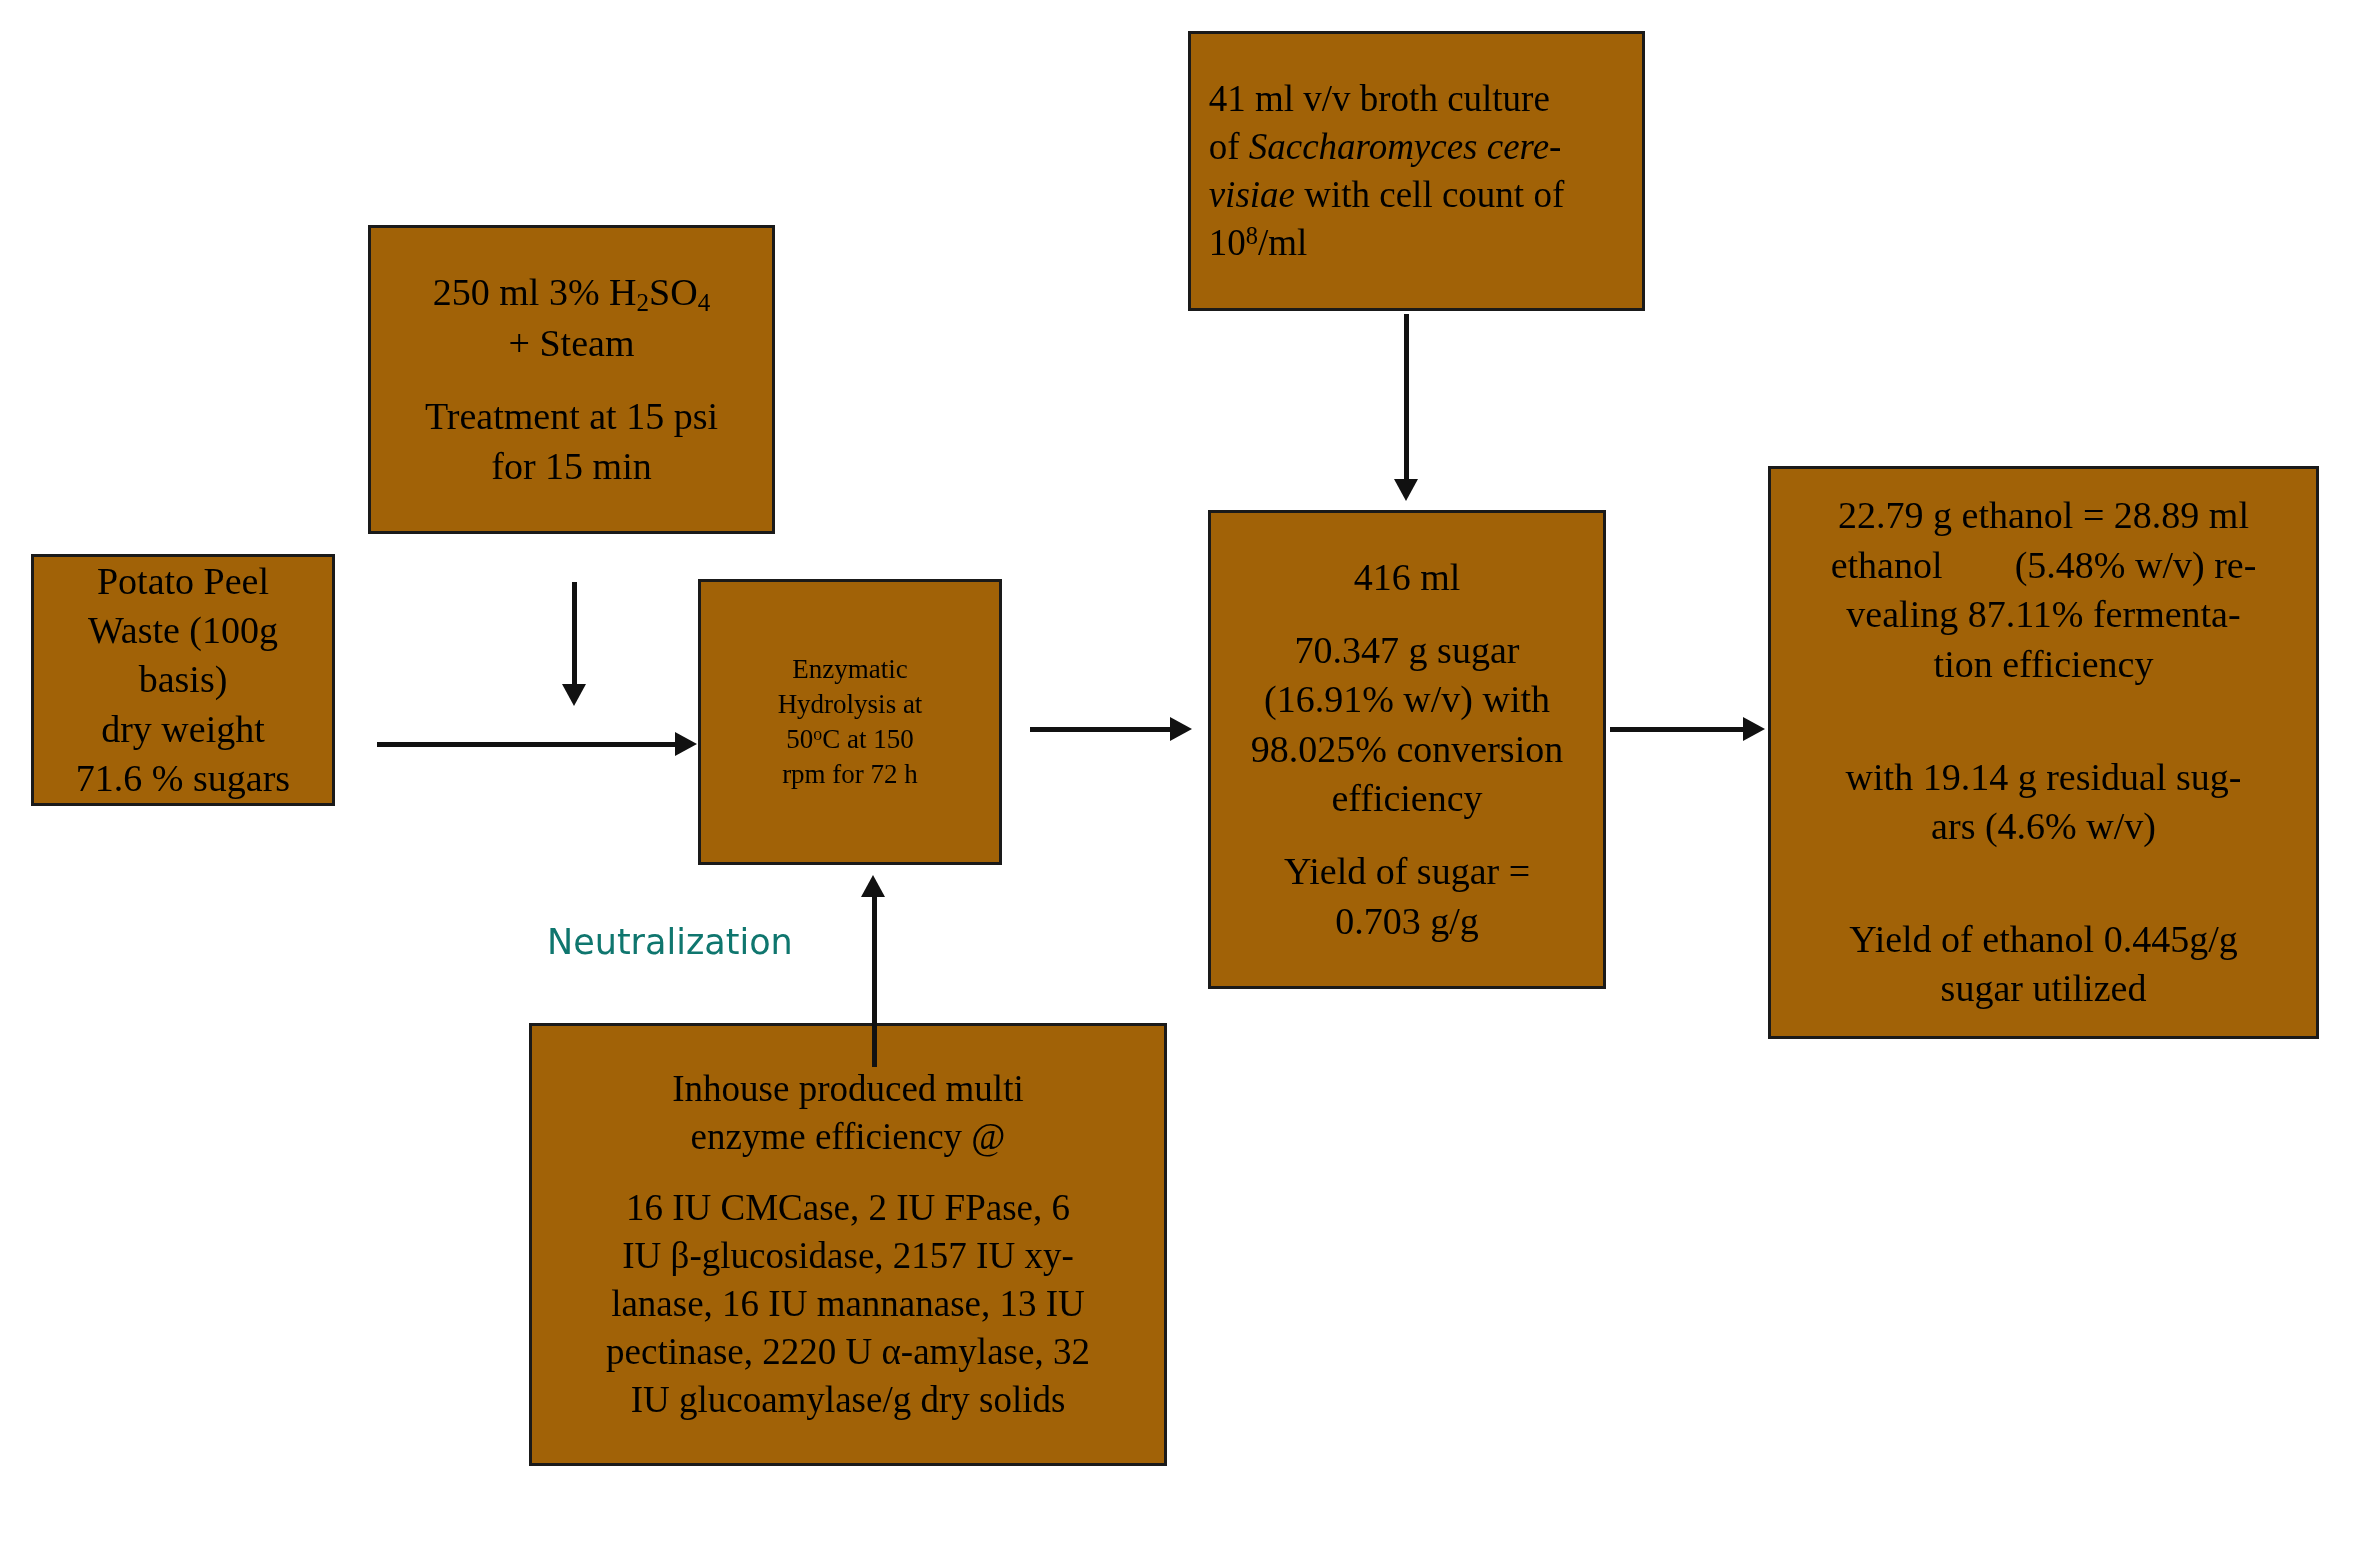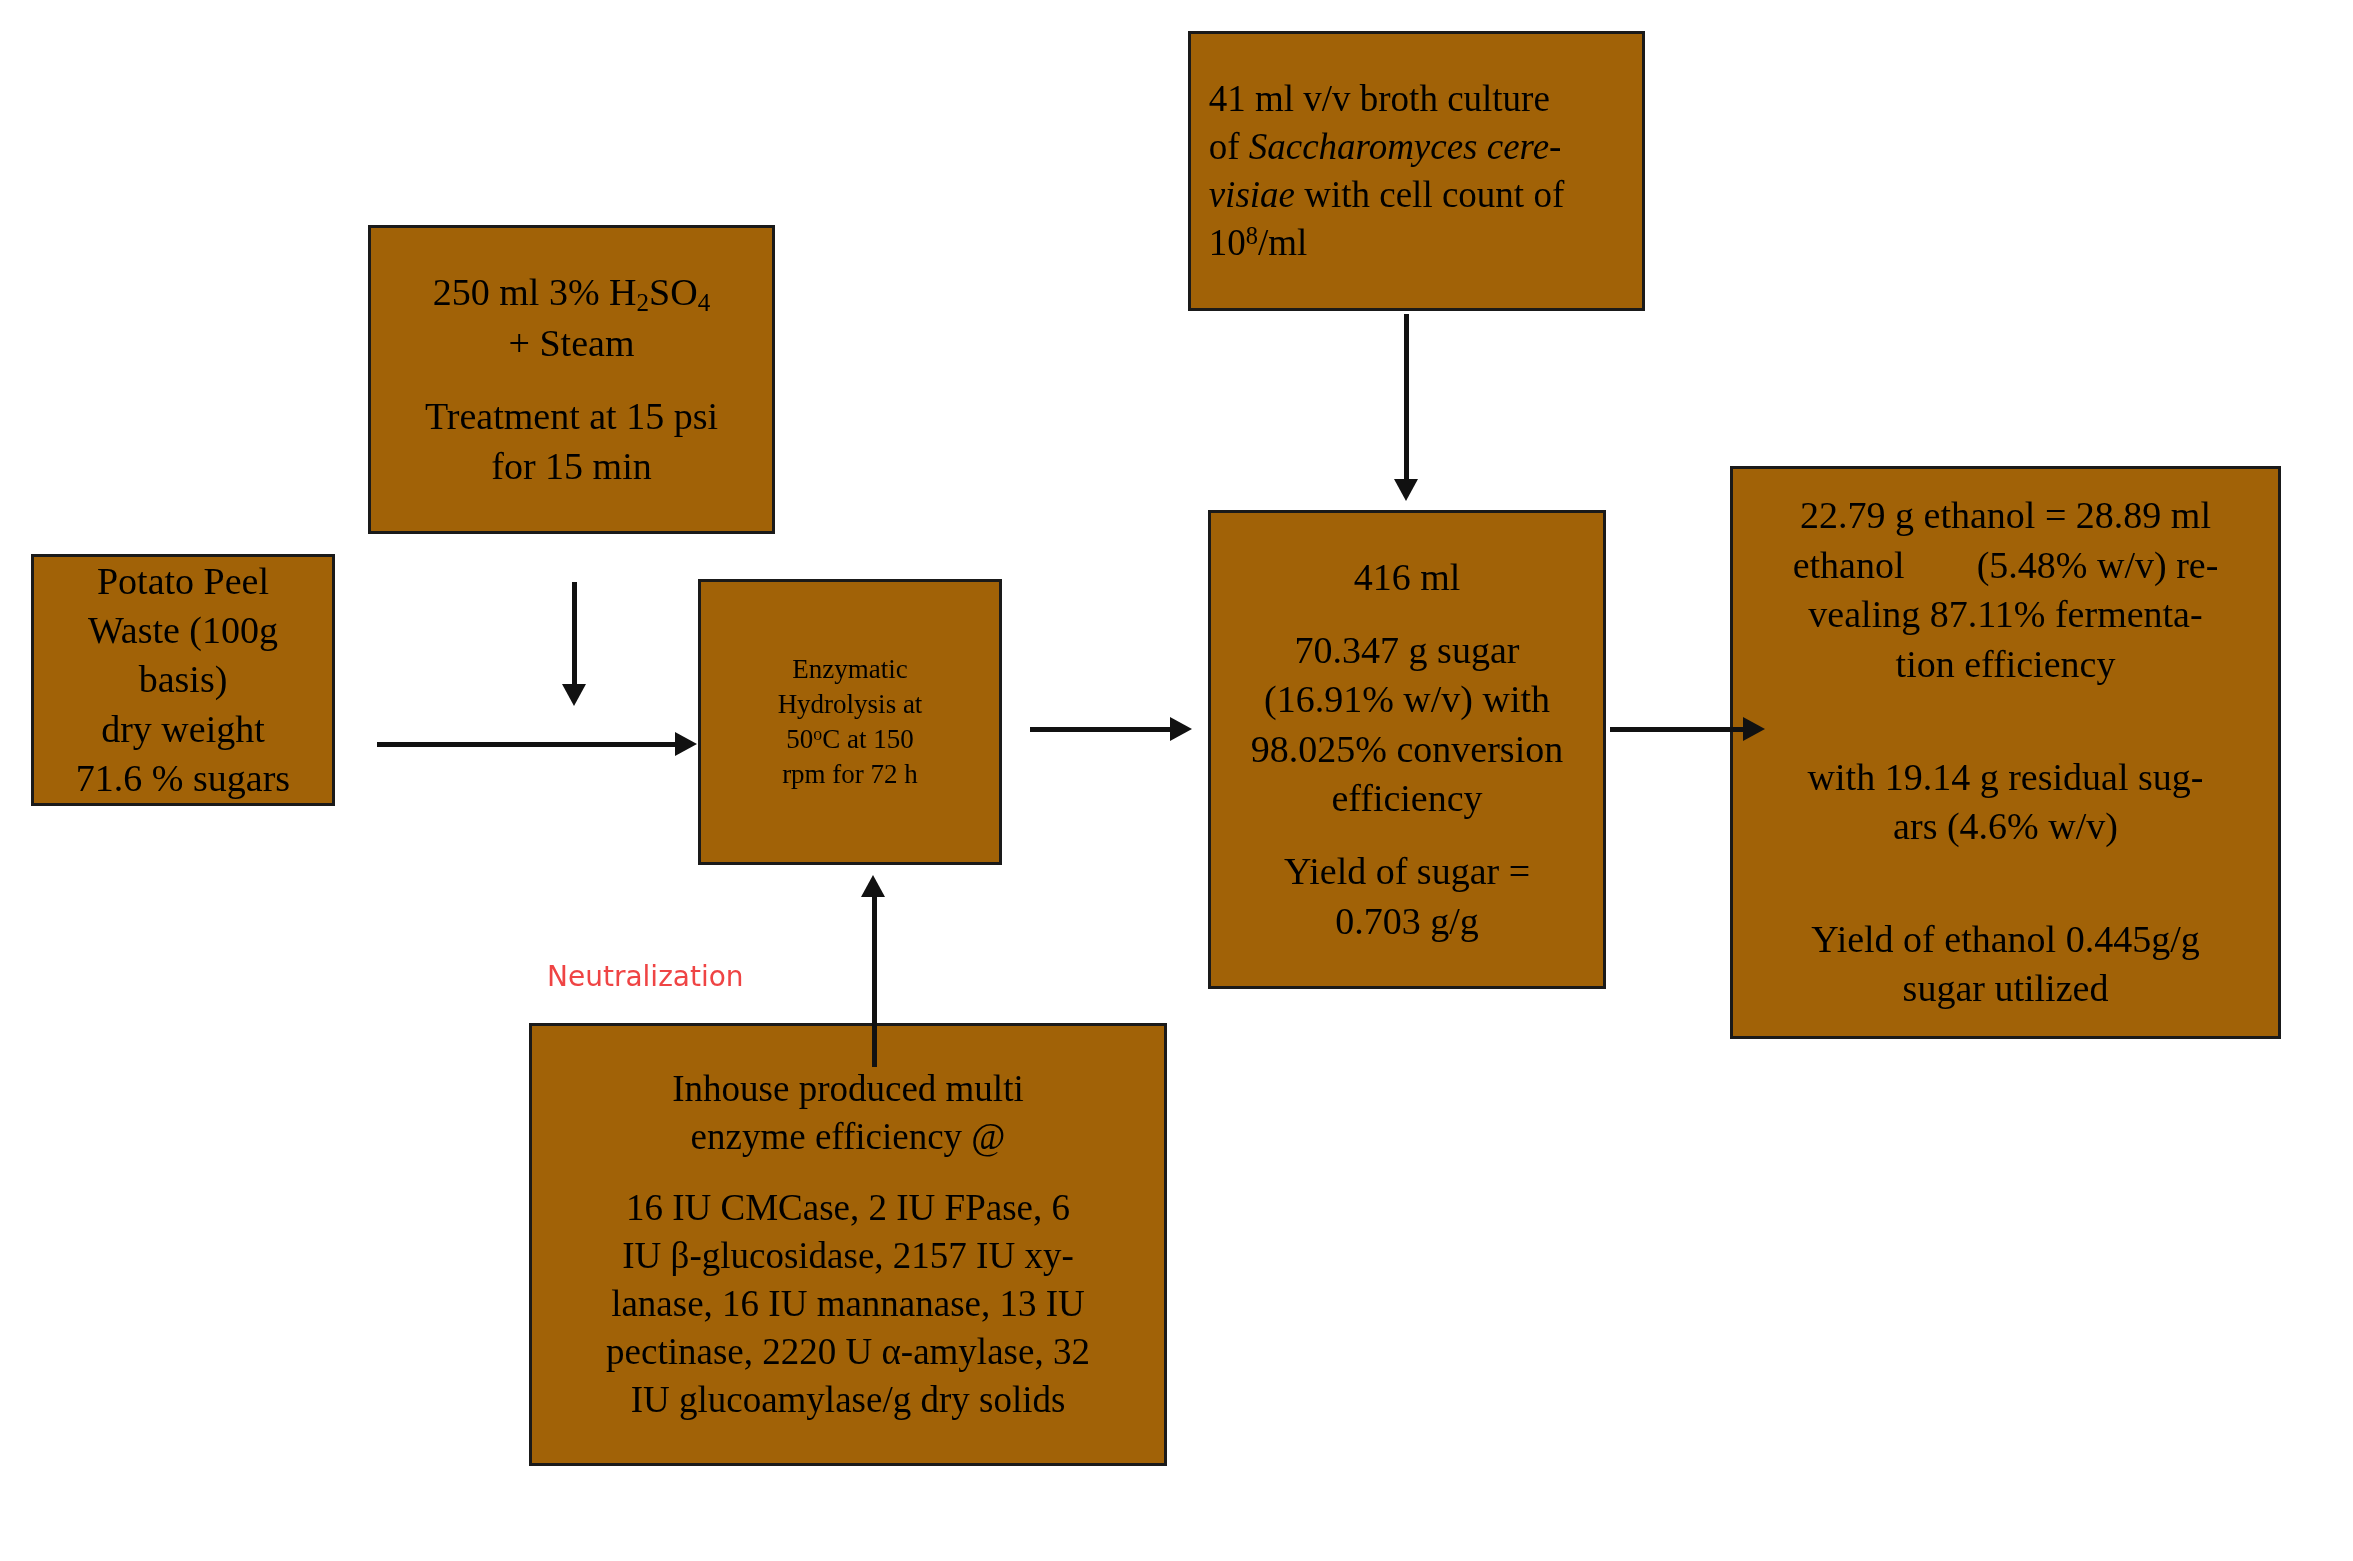--- a/index.html
+++ b/index.html
@@ -38,21 +38,21 @@
     display: block;
     height: 0.62em;
   }
   
   #box-feedstock      { left: 31px;   top: 554px;  width: 304px;  height: 252px;  font-size: 38px; }
   #box-acid           { left: 368px;  top: 225px;  width: 407px;  height: 309px;  font-size: 38px; }
   #box-hydrolysis     { left: 698px;  top: 579px;  width: 304px;  height: 286px;  font-size: 27px; }
   #box-yeast          { left: 1188px; top: 31px;   width: 457px;  height: 280px;  font-size: 37px; text-align: left; }
   #box-yeast .line    { padding-left: 17.7px; padding-right: 10.3px; }
   #box-sugar          { left: 1208px; top: 510px;  width: 398px;  height: 479px;  font-size: 38px; }
-  #box-ethanol        { left: 1730px; top: 466px;  width: 551px;  height: 573px;  font-size: 38px; gap: 20px; }
+  #box-ethanol        { left: 1768px; top: 466px;  width: 551px;  height: 573px;  font-size: 38px; gap: 20px; }
   #box-enzymes        { left: 529px;  top: 1023px; width: 638px;  height: 443px;  font-size: 37px; }
 
   
   .wide-gap { display: inline-block; width: 1.9em; }
 
   sub  { font-size: 0.66em; vertical-align: -0.22em; }
   sup  { font-size: 0.66em; vertical-align: 0.46em; }
   .ital { font-style: italic; }
 
   
@@ -83,24 +83,24 @@
   .arrowhead-up {
     position: absolute;
     width: 0; height: 0;
     border-left: 12.5px solid transparent;
     border-right: 12.5px solid transparent;
     border-bottom: 22px solid #111111;
   }
   #label-neutralization {
     position: absolute;
     left: 547px;
-    top: 960px;
+    top: 922px;
     font-family: "DejaVu Sans", "Liberation Sans", sans-serif;
-    font-size: 28px;
-    color: #ef4444;
+    font-size: 35px;
+    color: #0f766e;
     white-space: nowrap;
   }
 </style>
 </head>
 <body>
 
 <div id="canvas">
 
   <div class="box" id="box-feedstock">
     <span class="para">

